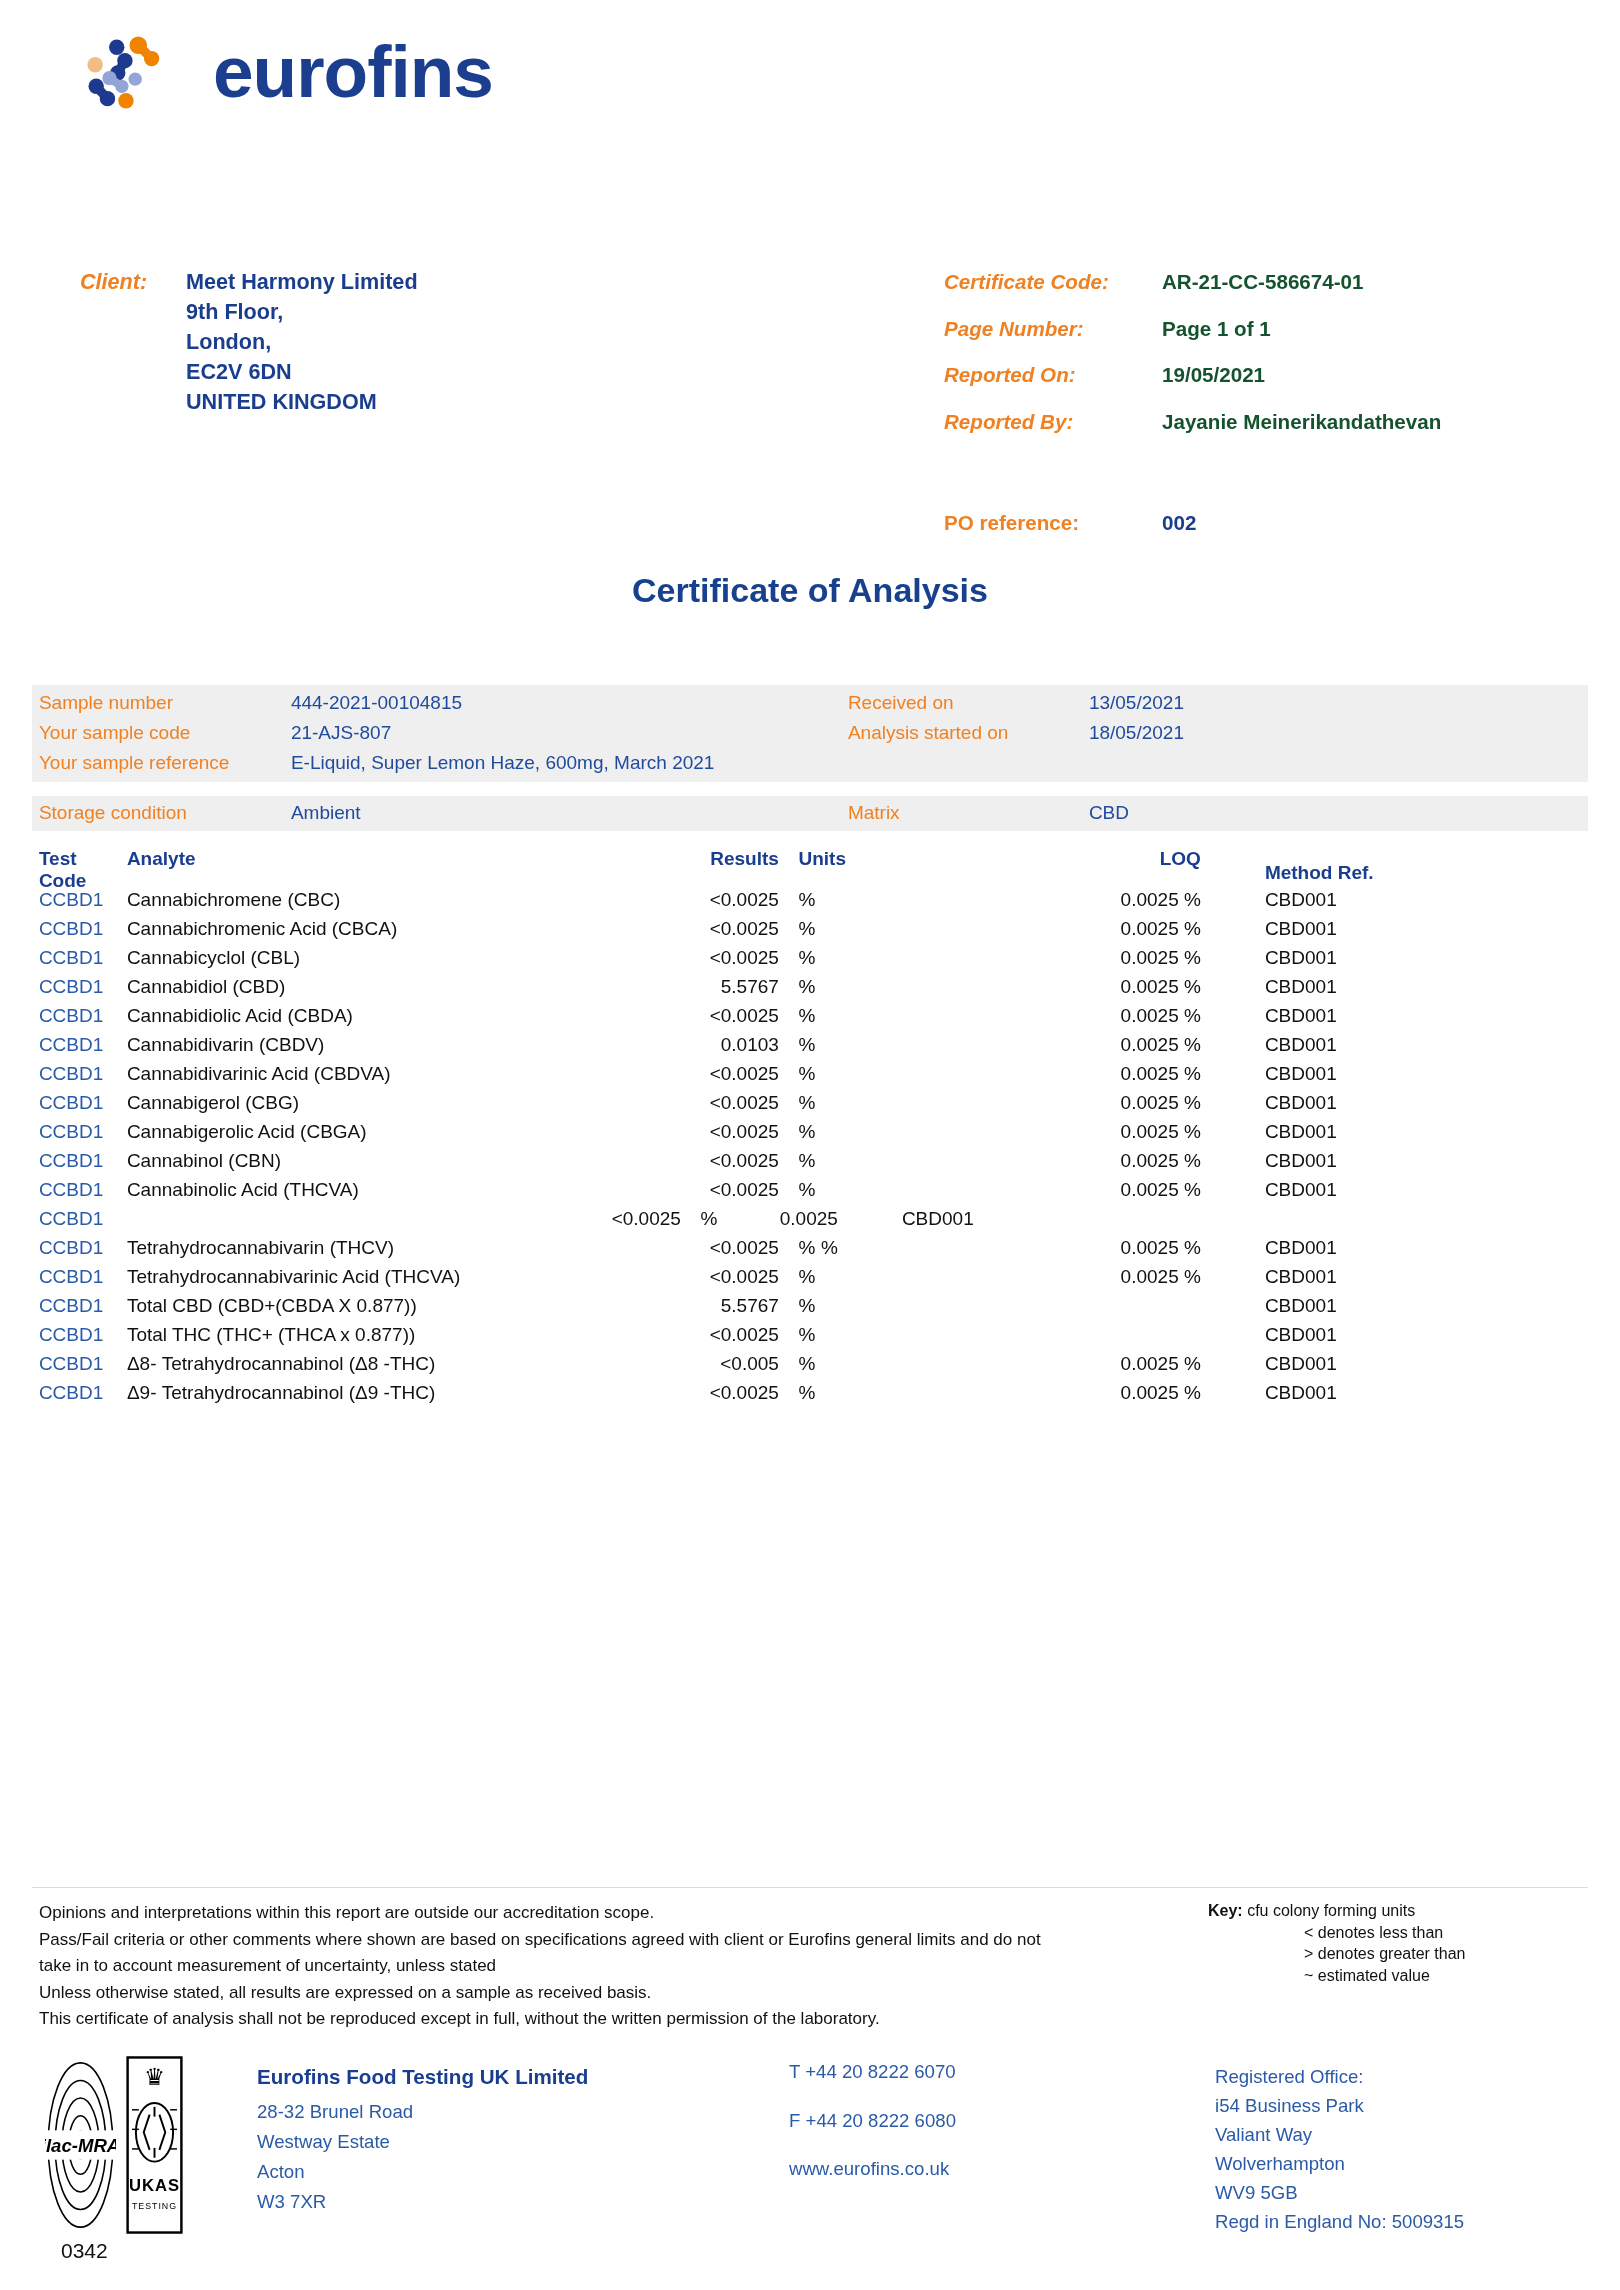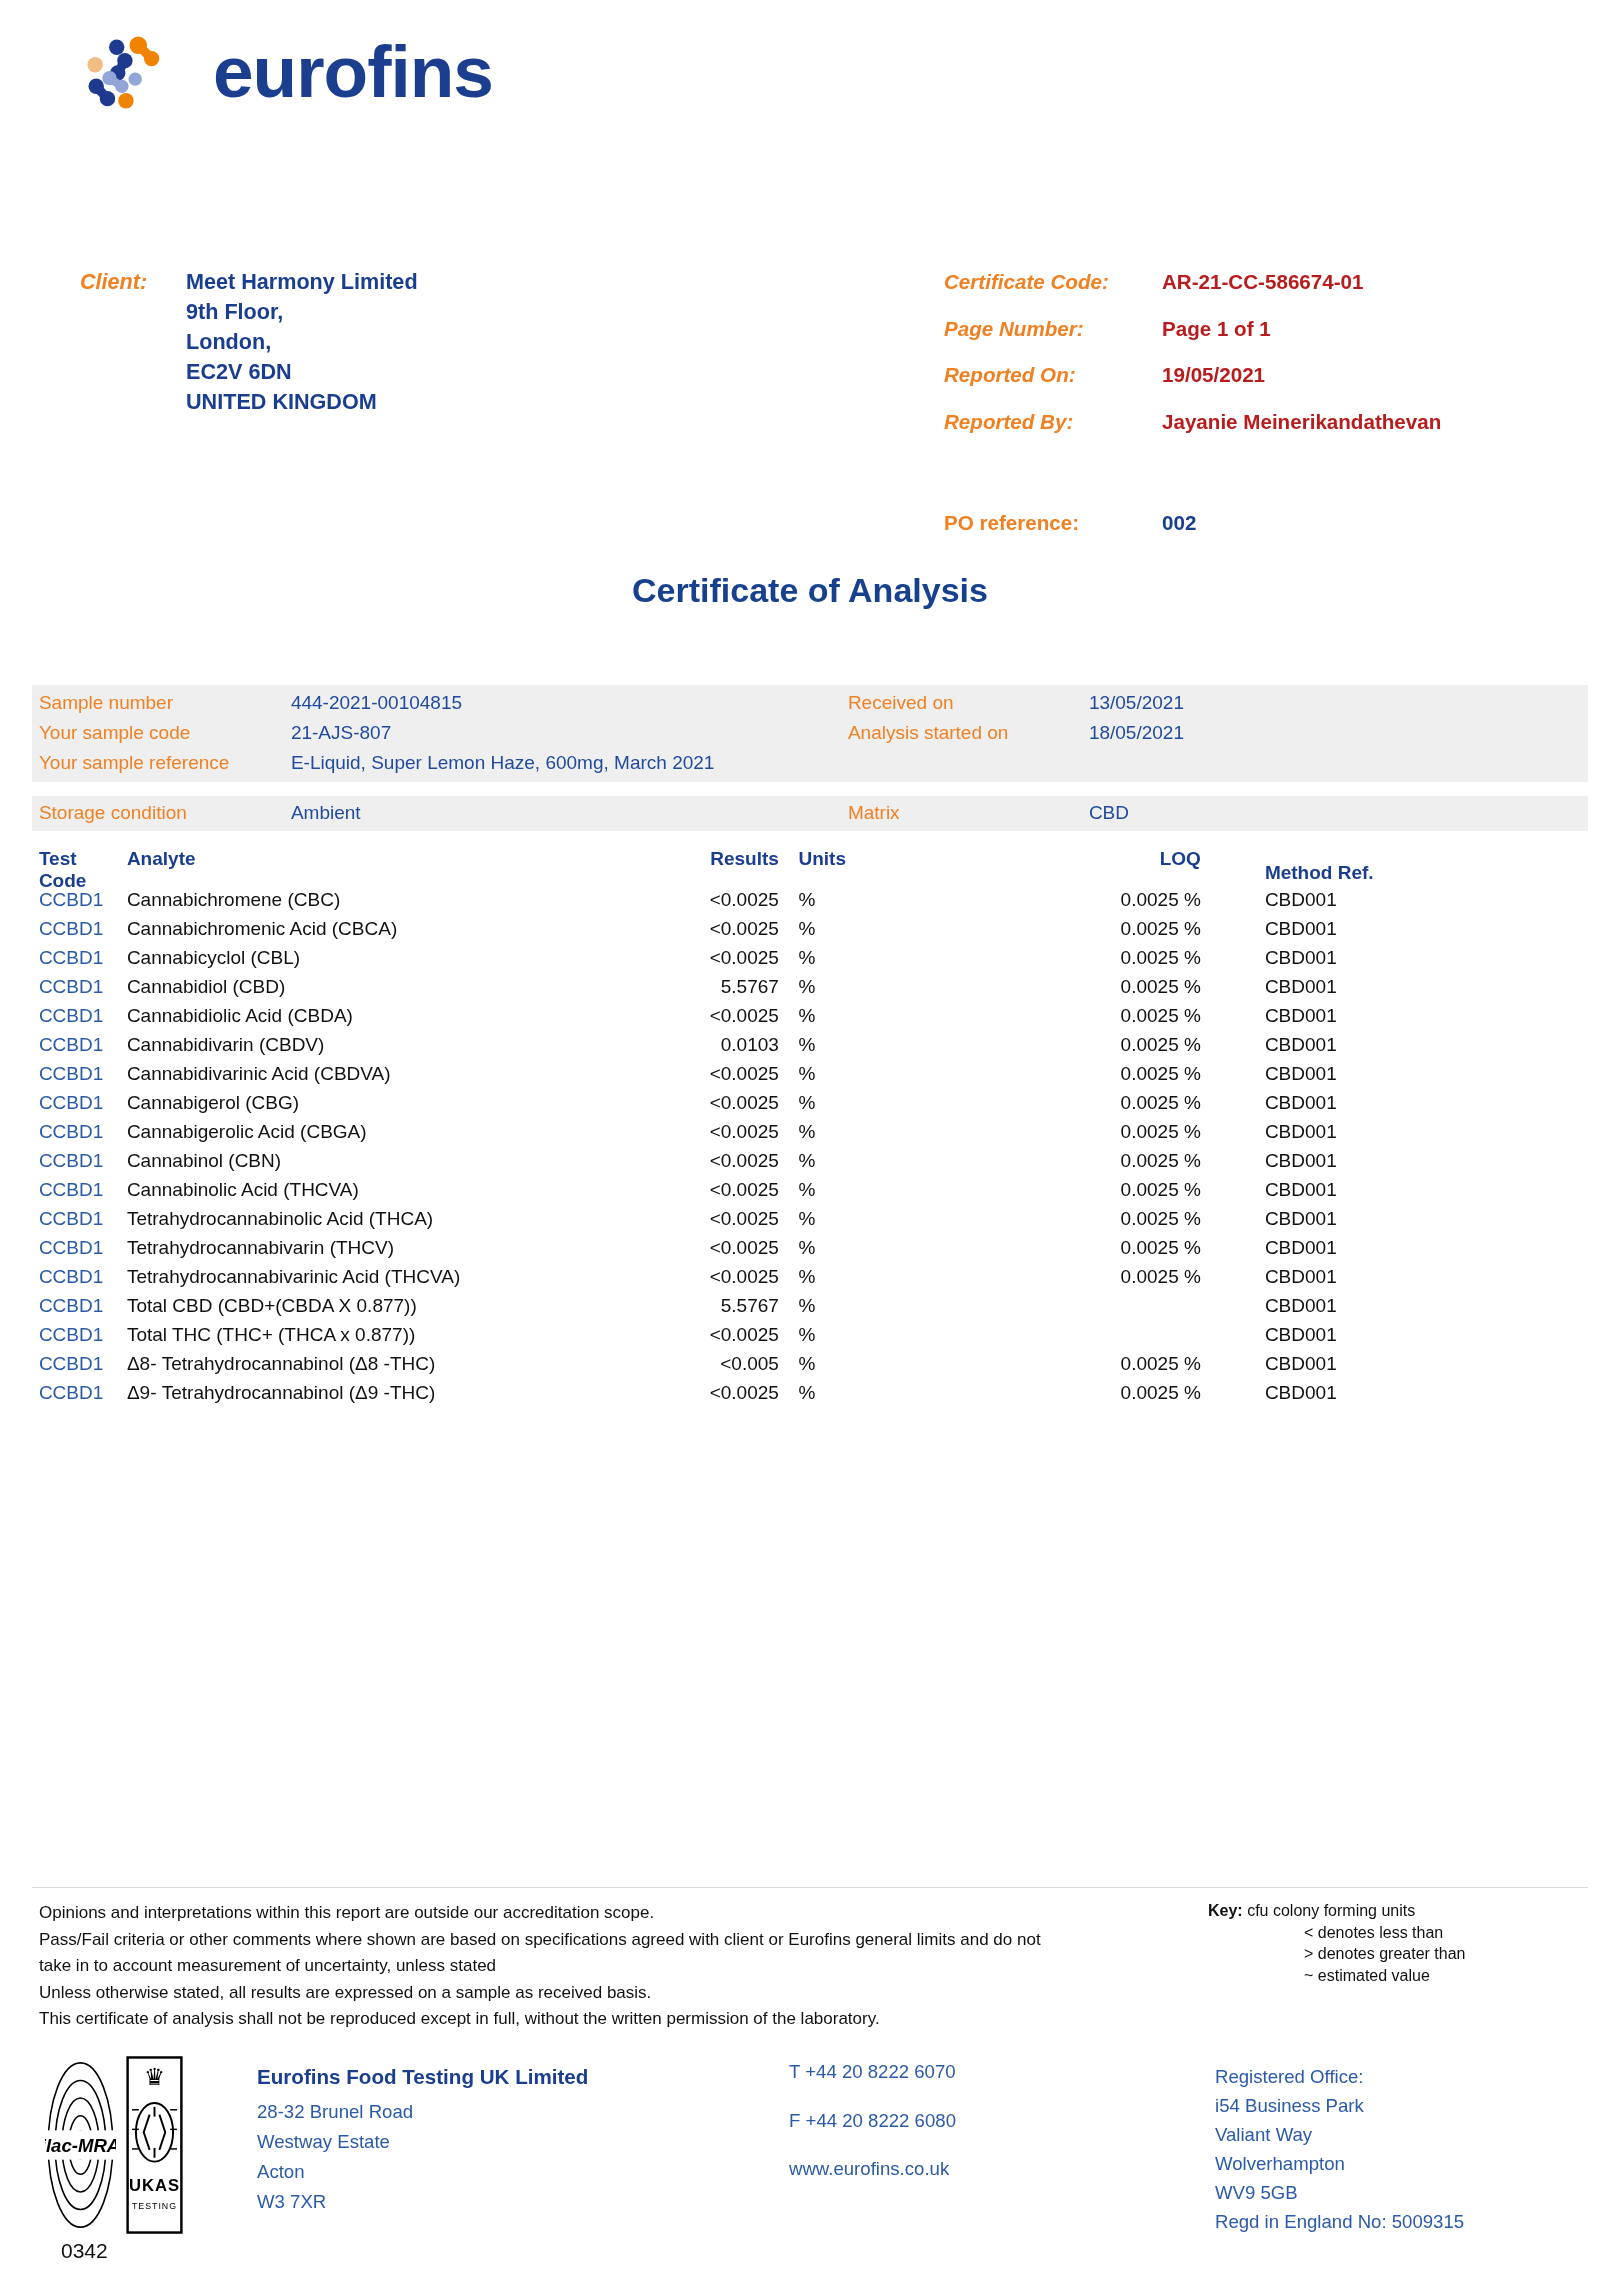--- a/index.html
+++ b/index.html
@@ -12,21 +12,21 @@
   .logo { position:absolute; left:86px; top:35px; display:flex; align-items:center; gap:43px; }
   .logo-text { font-size:73px; font-weight:700; color:#1b3e8f; letter-spacing:-1px; line-height:1; padding-bottom:5.9px; }
   
   .client { position:absolute; left:80px; top:267px; display:flex; font-size:21.6px; font-weight:700; line-height:30px; }
   .client .lbl { width:106px; color:#f08122; font-style:italic; }
   .client .vals { color:#1a3e8f; }
   
   .meta { position:absolute; left:944px; top:267px; font-size:20.6px; font-weight:700; }
   .meta .mrow { display:flex; margin-bottom:16.7px; line-height:30px; }
   .meta .mlbl { width:218px; color:#f08122; font-style:italic; }
-  .meta .mval { color:#b91c1c; }
+  .meta .mval { color:#14532d; }
   .po { position:absolute; left:944px; top:508px; display:flex; font-size:20.6px; font-weight:700; line-height:30px; }
   .po .mlbl { width:218px; color:#f08122; }
   .po .mval { color:#1a3e8f; }
   
   .title { position:absolute; left:0; top:571px; width:100%; text-align:center;
            font-size:34px; font-weight:700; color:#17418e; }
   
   .sgrid { display:grid; grid-template-columns:227px 532px 216px 1fr; line-height:30px; font-size:19px;gap:25px; }
   .sample1 { position:absolute; left:32px; right:32px; top:685px; background:#efefef; padding:2.9px 0 3.9px 6.9px; }
   .sample2 { position:absolute; left:32px; right:32px; top:796px; background:#efefef; padding:2px 0 2.9px 6.9px; }
@@ -258,21 +258,20 @@
       <div class="c-code">CCBD1</div>
       <div>Cannabinolic Acid (THCVA)</div>
       <div class="c-right">&lt;0.0025</div>
       <div class="c-units">%</div>
       <div class="c-right">0.0025 %</div>
       <div class="c-method">CBD001</div>
     </div>
 
     <div class="trow tgrid">
       <div class="c-code">CCBD1</div>
-      <div>Tetrahydrocannabinolic Acid (THCA)</div>
       <div class="c-right">&lt;0.0025</div>
       <div class="c-units">%</div>
       <div class="c-right">0.0025 %</div>
       <div class="c-method">CBD001</div>
     </div>
 
     <div class="trow tgrid">
       <div class="c-code">CCBD1</div>
       <div>Tetrahydrocannabivarin (THCV)</div>
       <div class="c-right">&lt;0.0025</div>

